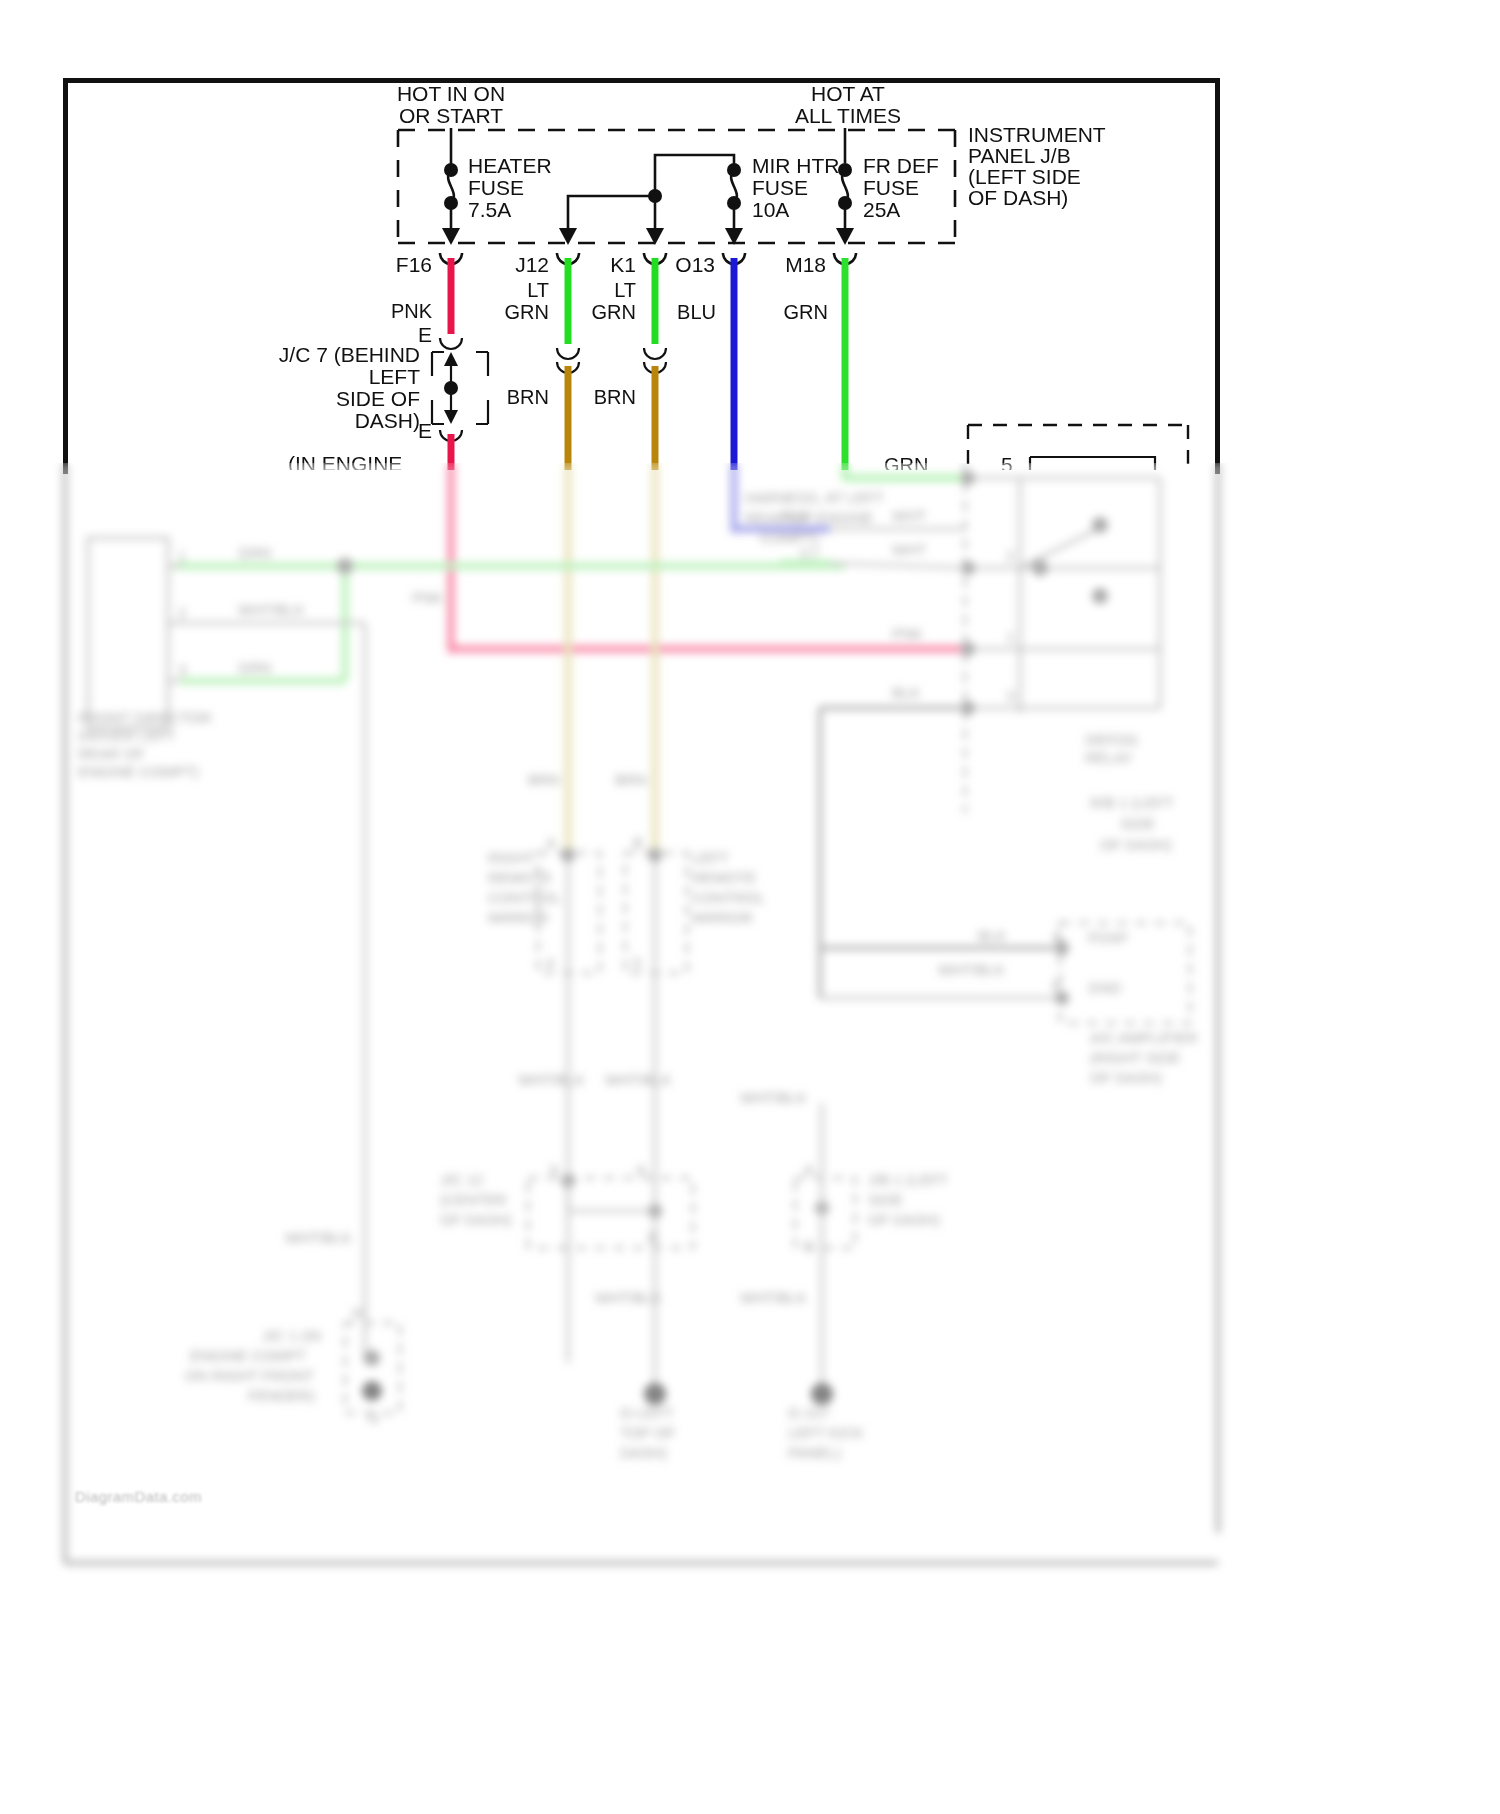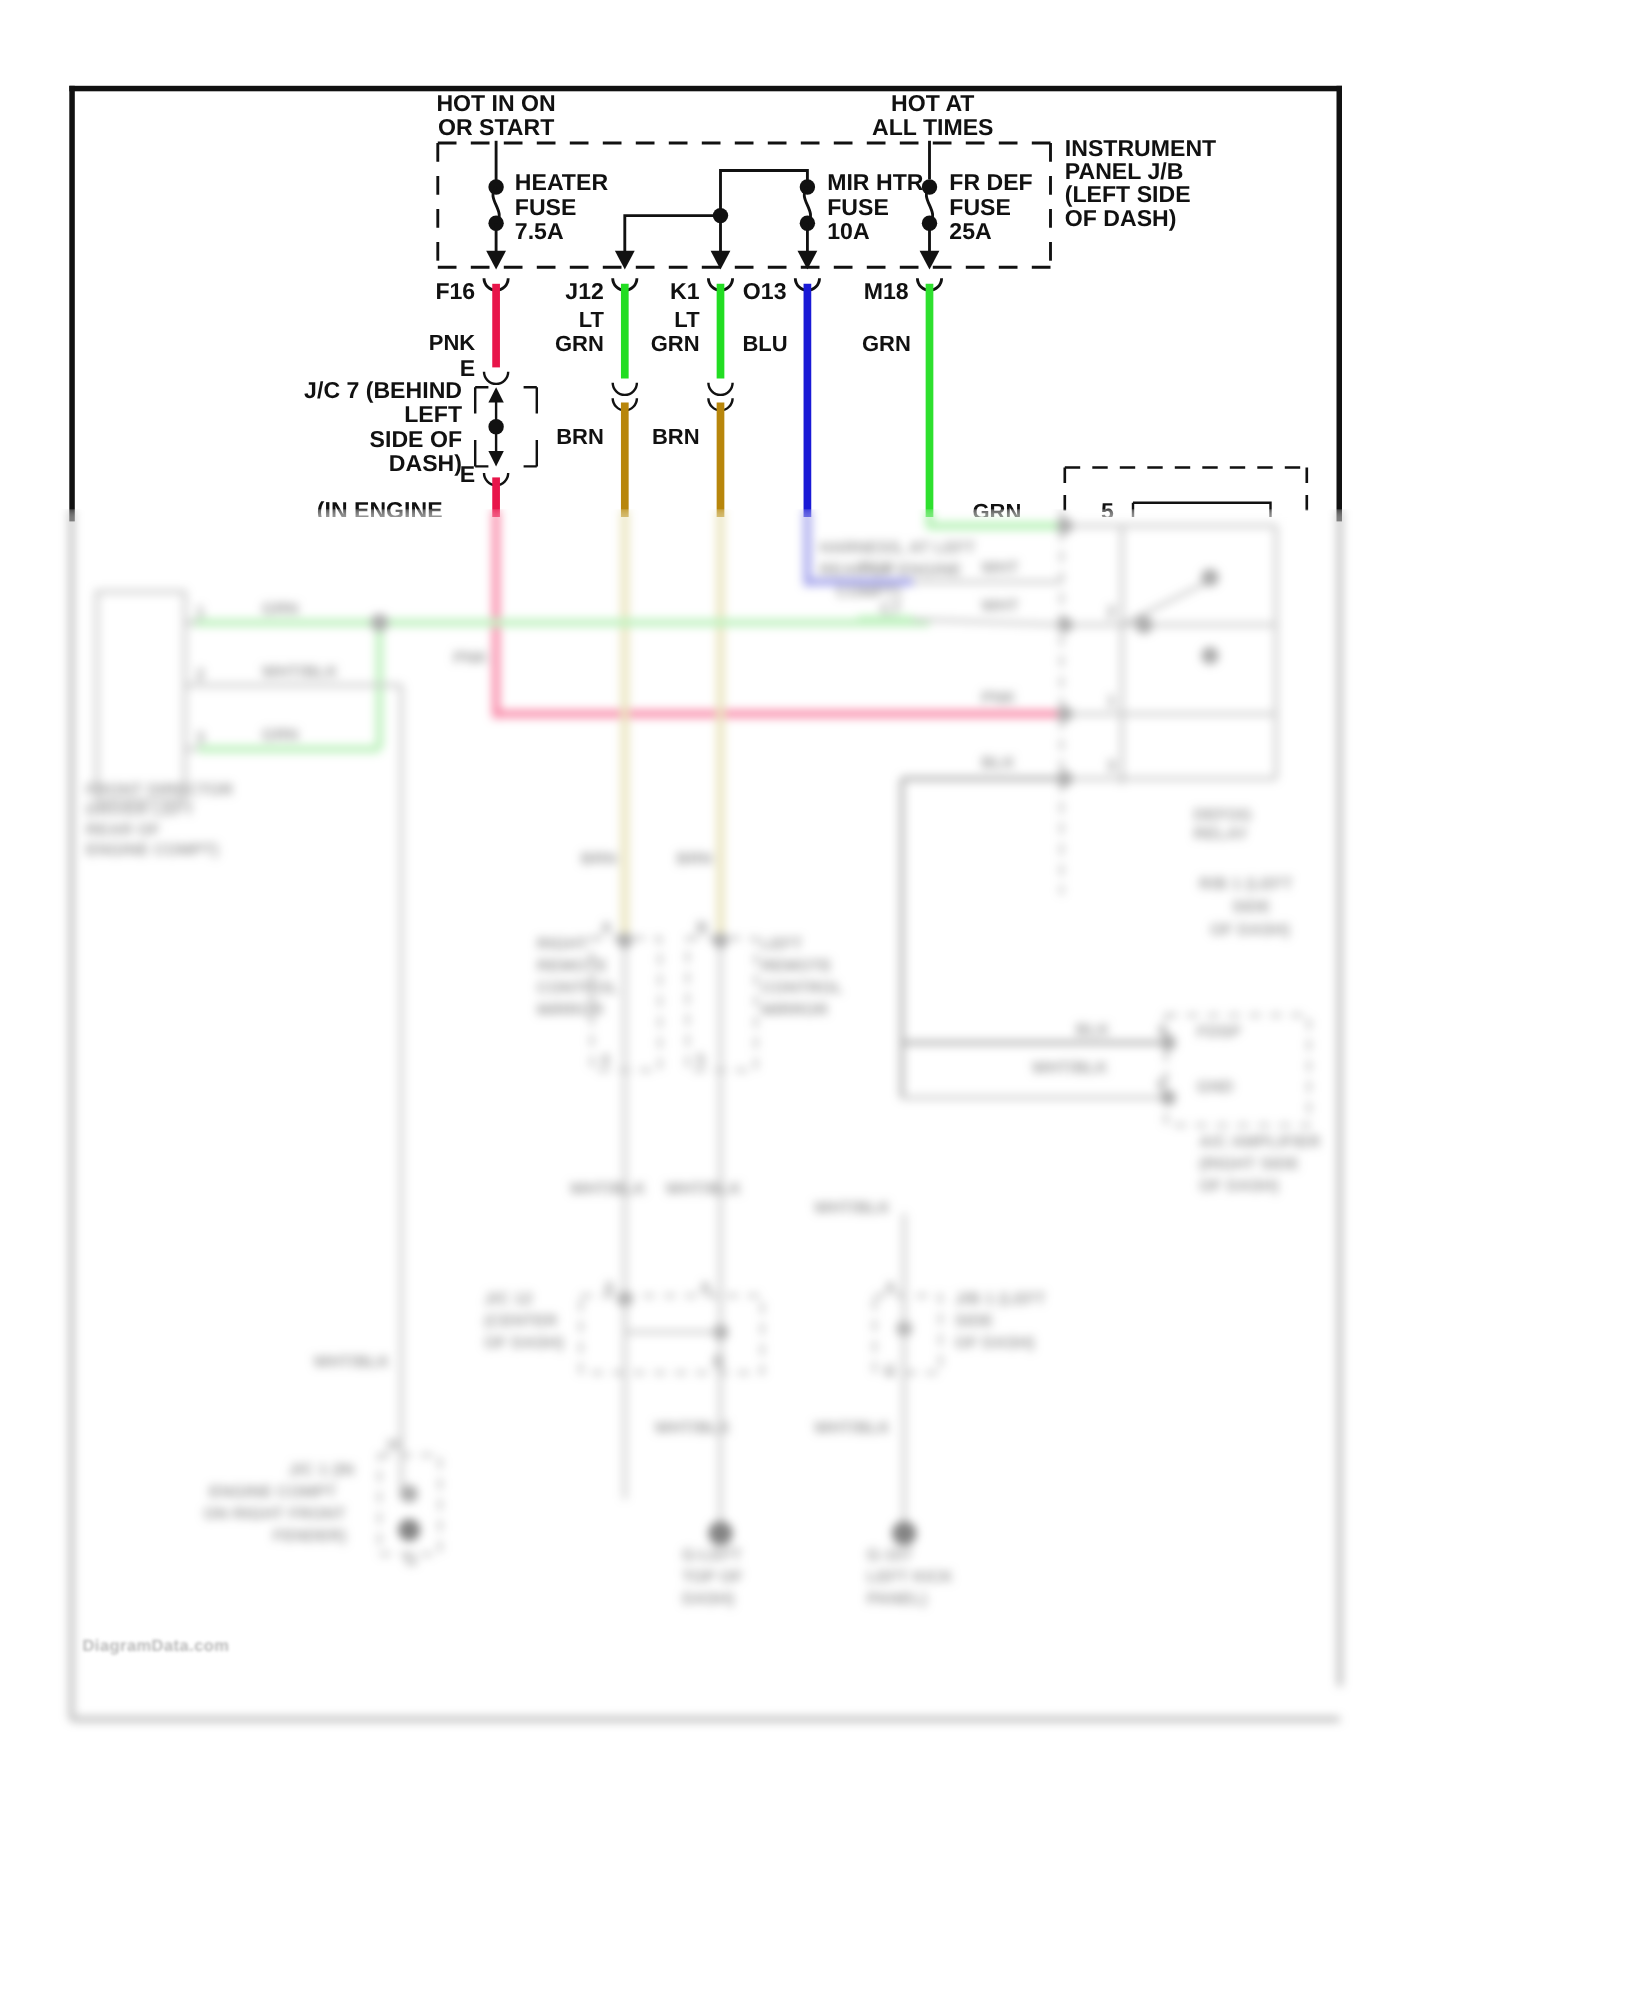--- a/index.html
+++ b/index.html
@@ -7,21 +7,20 @@
     margin: 0; padding: 0;
     background: #ffffff;
     font-family: "Liberation Sans", sans-serif;
   }
   #stage {
     position: relative;
     width: 1392px;
     height: 1814px;
     background: #ffffff;
     overflow: hidden;
-    font-weight: bold;
   }
   
   #frame-outer {
     position: absolute;
     left: 63px; top: 78px;
     width: 1157px; height: 396px;
     border-left: 5px solid #111;
     border-top: 5px solid #111;
     border-right: 5px solid #111;
     pointer-events: none;

